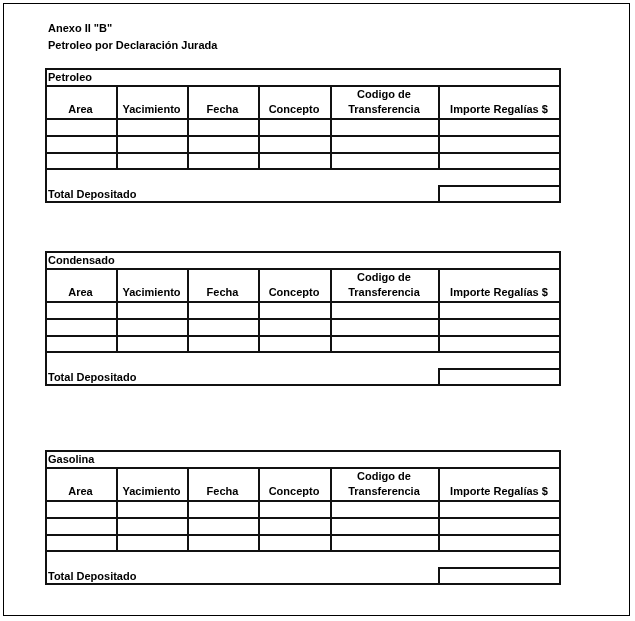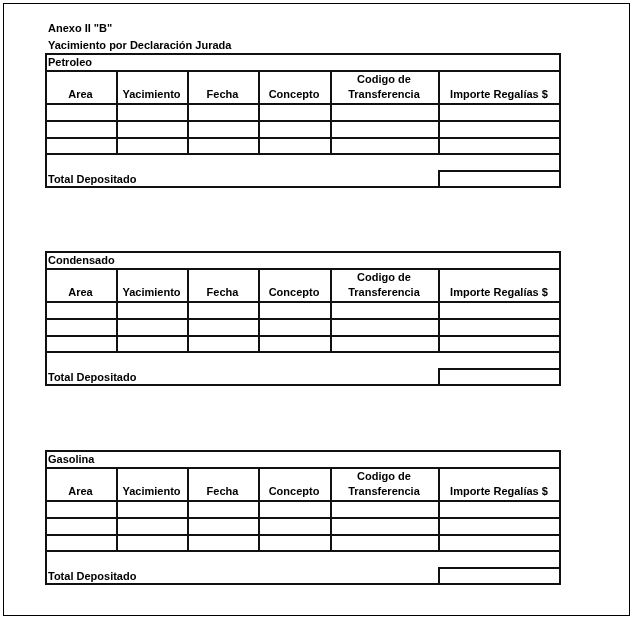--- a/index.html
+++ b/index.html
@@ -15,24 +15,24 @@
   .vl { position:absolute; width:2px; background:#111; }
   .txt { position:absolute; font-size:11px; font-weight:bold; line-height:13px; white-space:nowrap; }
   .center { text-align:center; }
   .cell { position:absolute; }
 </style>
 </head>
 <body>
 
 <div class="page"></div>
 <div class="heading h1">Anexo II  "B"</div>
-<div class="heading h2">Yacimiento por Declaración Jurada</div>
+<div class="heading h2">Petroleo por Declaración Jurada</div>
 
 <div id="sections-root">
-    <div class="section" style="top: 53px;">
+    <div class="section" style="top: 68px;">
       <div class="hl" style="left: 0px; top: 0px; width: 516px;"></div>
       <div class="hl" style="left: 0px; top: 17px; width: 516px;"></div>
       <div class="hl" style="left: 0px; top: 50px; width: 516px;"></div>
       <div class="hl" style="left: 0px; top: 67px; width: 516px;"></div>
       <div class="hl" style="left: 0px; top: 84px; width: 516px;"></div>
       <div class="hl" style="left: 0px; top: 100px; width: 516px;"></div>
       <div class="hl" style="left: 0px; top: 133px; width: 516px;"></div>
       <div class="hl" style="left: 393px; top: 117px; width: 123px;"></div>
       <div class="vl" style="left: 0px; top: 0px; height: 135px;"></div>
       <div class="vl" style="left: 514px; top: 0px; height: 135px;"></div>

